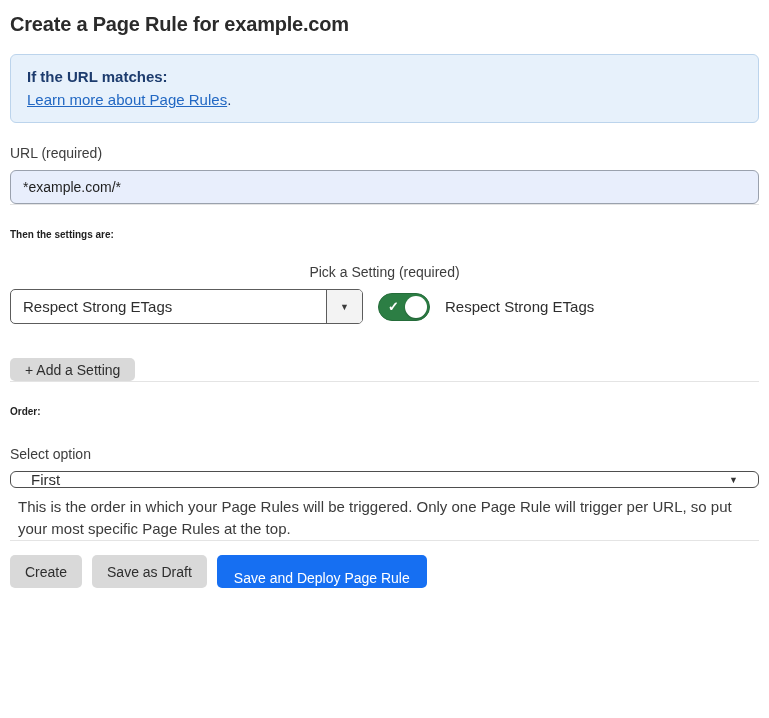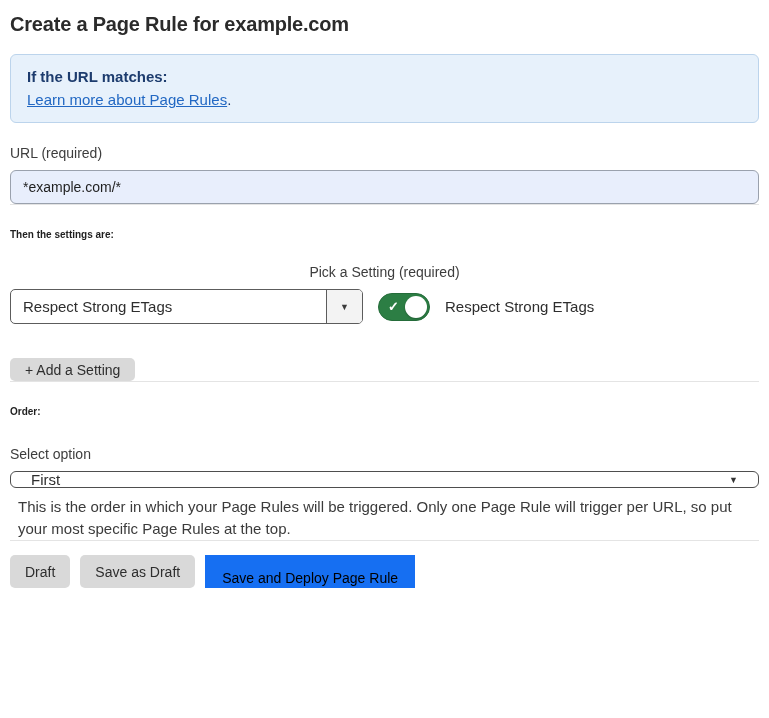--- a/index.html
+++ b/index.html
@@ -202,22 +202,22 @@
 
   .footer-actions {
     display: flex;
     align-items: center;
     gap: 10px;
     margin-top: 14px;
   }
   .footer-actions .gray-btn { height: 33px; }
   .primary-btn {
     background: #166ff2;
-    color: #000000;
-    border-radius: 0;
+    color: #ffffff;
+    border-radius: 5px;
     height: 33px;
     padding: 15px 17px;
     font-size: 14px;
   }
 </style>
 </head>
 <body>
 
 <h1 class="page-title">Create a Page Rule for example.com</h1>
 
@@ -260,16 +260,16 @@
 <div class="full-select">
   <span>First</span>
   <span class="chevron">▼</span>
 </div>
 
 <p class="help-text">This is the order in which your Page Rules will be triggered. Only one Page Rule will trigger per URL, so put your most specific Page Rules at the top.</p>
 
 <hr class="divider hr-order">
 
 <div class="footer-actions">
-  <button class="gray-btn">Draft</button>
+  <button class="gray-btn">Create</button>
   <button class="gray-btn">Save as Draft</button>
   <button class="primary-btn">Save and Deploy Page Rule</button>
 </div>
 
 </body></html>

